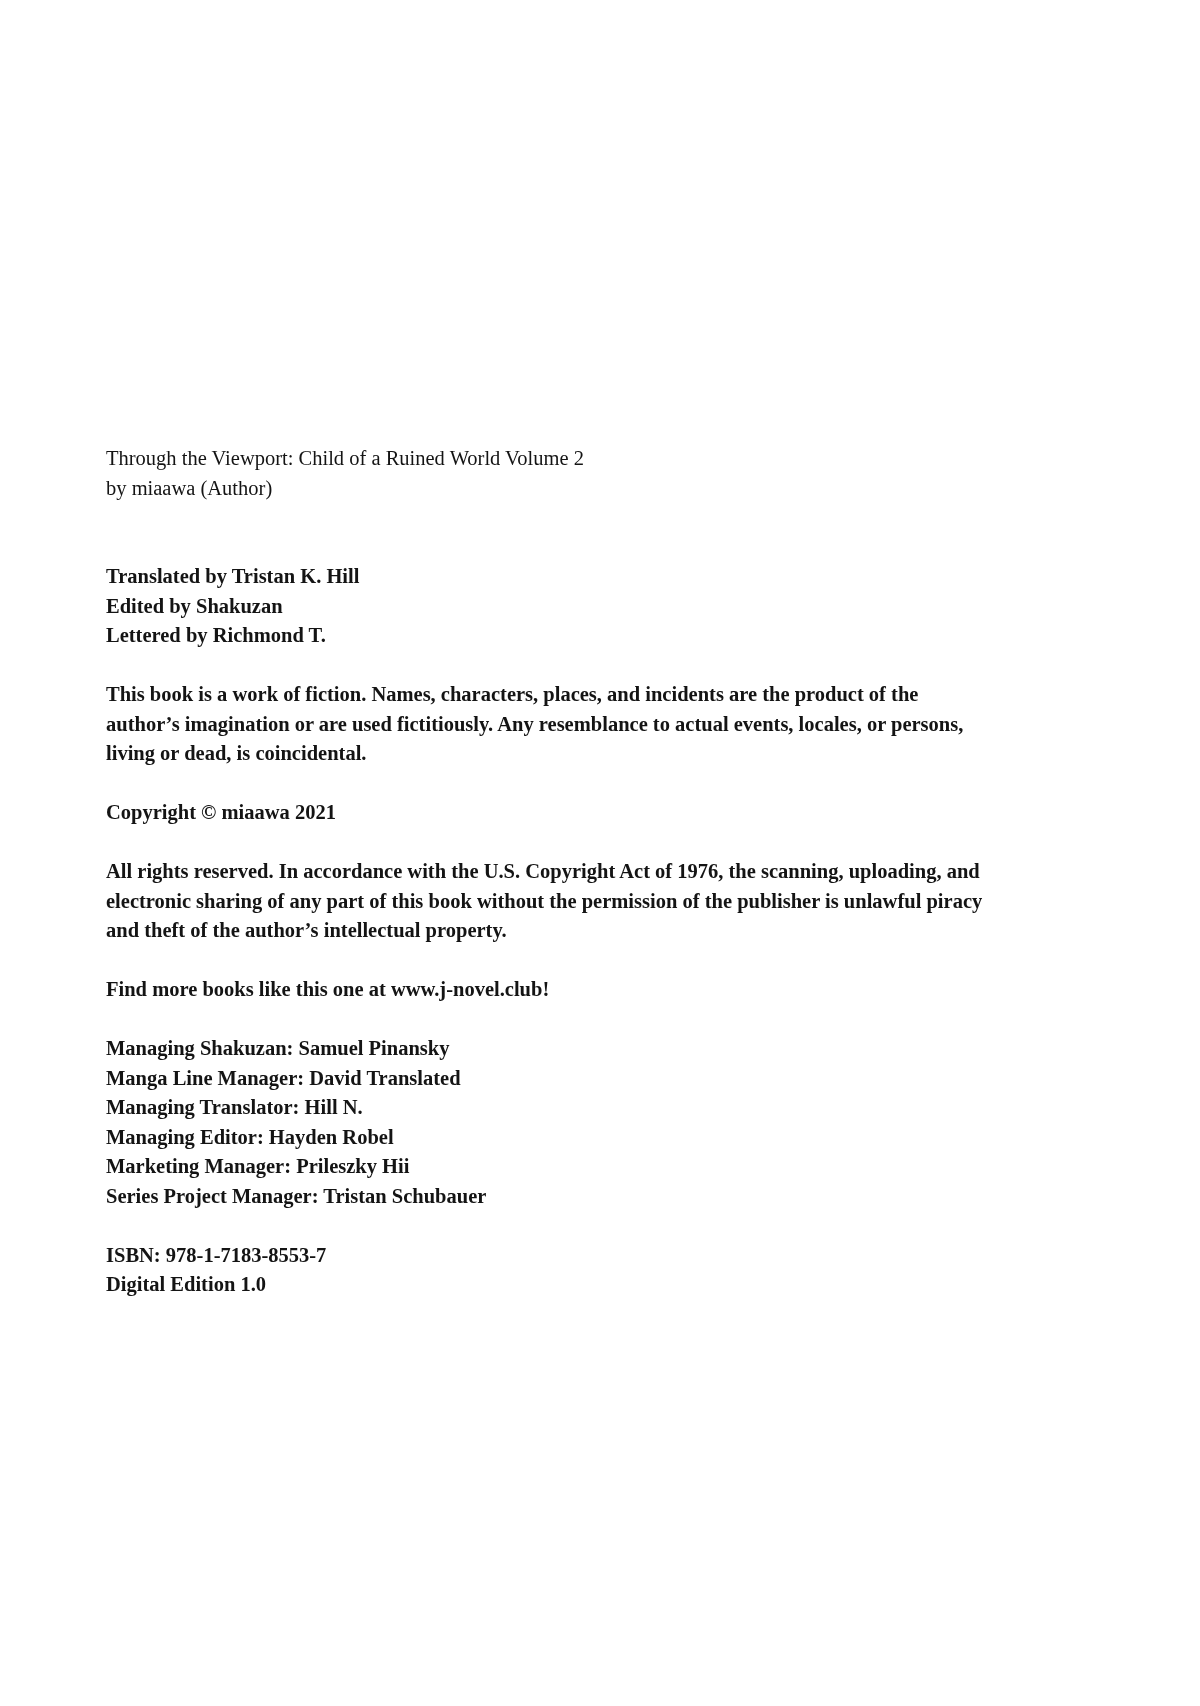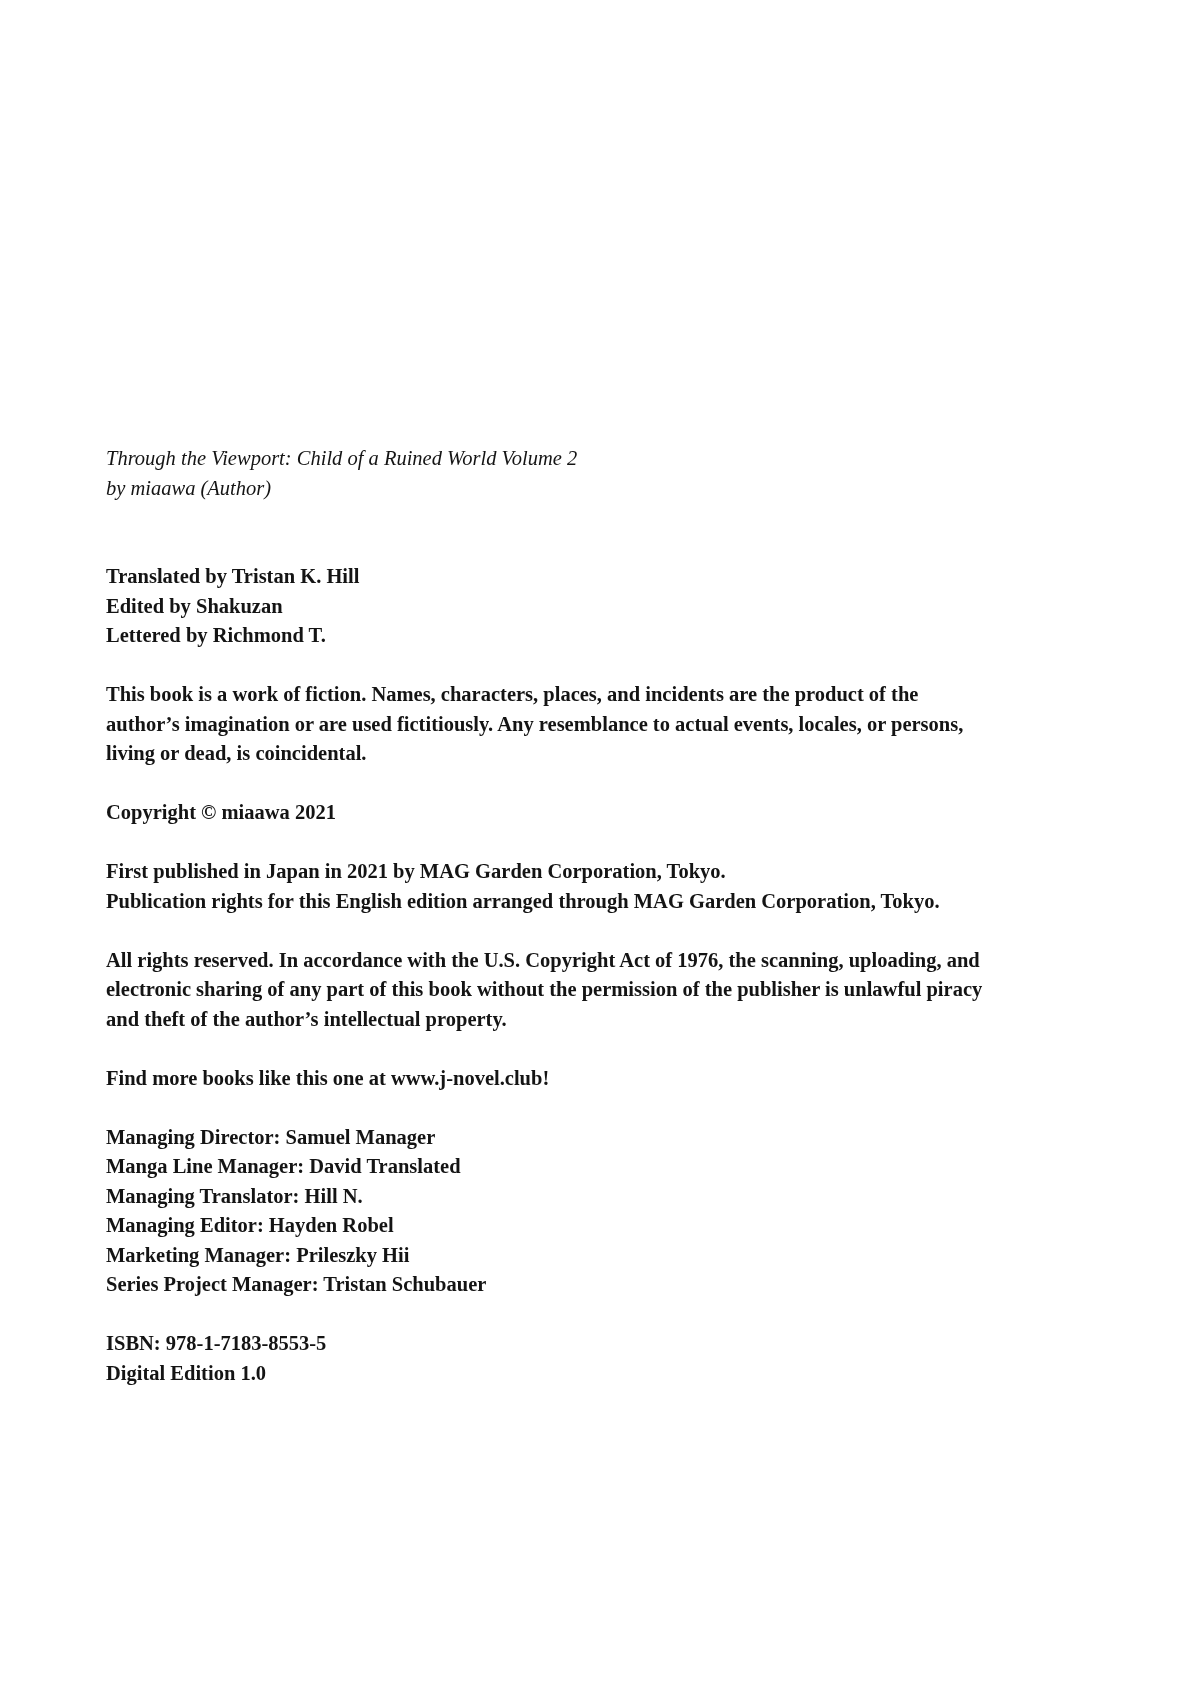--- a/index.html
+++ b/index.html
@@ -19,21 +19,20 @@
     line-height: 29.5px;
     color: #141414;
     overflow: hidden;
   }
   .b {
     margin: 0 0 29.5px 0;
     font-weight: bold;
   }
   .b-xl {
     margin: 0 0 59px 0;
-    font-style: italic;
   }
   .line {
     white-space: normal;
   }
 </style>
 </head>
 <body>
 
 <div class="page">
 
@@ -49,40 +48,36 @@
   </div>
 
   <div class="b">
     <div class="line">This book is a work of fiction. Names, characters, places, and incidents are the product of the author’s imagination or are used fictitiously. Any resemblance to actual events, locales, or persons, living or dead, is coincidental.</div>
   </div>
 
   <div class="b">
     <div class="line">Copyright © miaawa 2021</div>
   </div>
 
-  <div class="b">
-    <div class="line">First published in Japan in 2021 by MAG Garden Corporation, Tokyo.</div>
-    <div class="line">Publication rights for this English edition arranged through MAG Garden Corporation, Tokyo.</div>
-  </div>
 
   <div class="b">
     <div class="line">All rights reserved. In accordance with the U.S. Copyright Act of 1976, the scanning, uploading, and electronic sharing of any part of this book without the permission of the publisher is unlawful piracy and theft of the author’s intellectual property.</div>
   </div>
 
   <div class="b">
     <div class="line">Find more books like this one at www.j-novel.club!</div>
   </div>
 
   <div class="b">
-    <div class="line">Managing Director: Samuel Manager</div>
+    <div class="line">Managing Shakuzan: Samuel Pinansky</div>
     <div class="line">Manga Line Manager: David Translated</div>
     <div class="line">Managing Translator: Hill N.</div>
     <div class="line">Managing Editor: Hayden Robel</div>
     <div class="line">Marketing Manager: Prileszky Hii</div>
     <div class="line">Series Project Manager: Tristan Schubauer</div>
   </div>
 
   <div class="b">
-    <div class="line">ISBN: 978-1-7183-8553-5</div>
+    <div class="line">ISBN: 978-1-7183-8553-7</div>
     <div class="line">Digital Edition 1.0</div>
   </div>
 
 </div>
 
 </body></html>

